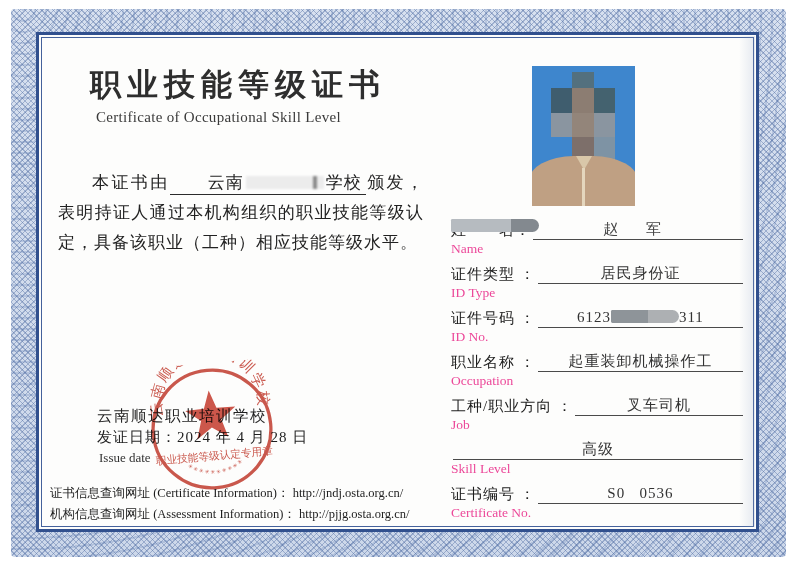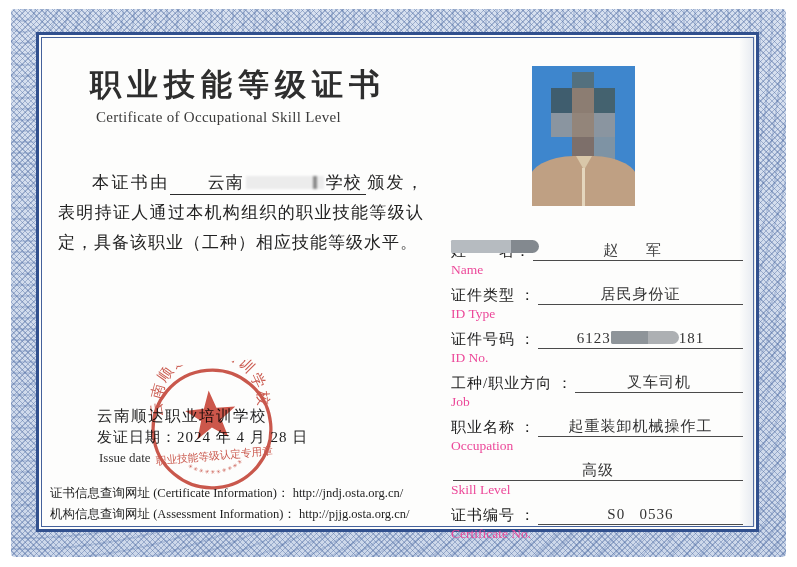--- a/index.html
+++ b/index.html
@@ -57,21 +57,21 @@
   
   .photo { position:absolute; left:532px; top:66px; width:103px; height:140px;
     background:#3e86cd; overflow:hidden; }
   .px { position:absolute; }
   .shirt { position:absolute; left:-4px; right:-4px; bottom:-2px; height:52px;
     background:#bfa083; border-radius:46px 46px 0 0 / 26px 26px 0 0; }
   .collar { position:absolute; left:44px; bottom:36px; width:16px; height:14px;
     background:#d9c7a9; clip-path:polygon(0 0,100% 0,50% 100%); }
   .placket { position:absolute; left:50px; bottom:0; width:3px; height:38px; background:#e4d6bd; }
 
-  .fields { position:absolute; left:451px; top:240px; width:292px;font-family:Liberation Serif, serif; }
+  .fields { position:absolute; left:451px; top:219px; width:292px;font-family:Liberation Serif, serif; }
   .field-row { margin-bottom:6px; }
   .field-main { display:flex; align-items:flex-end; font-size:15px; color:#1c1c1c; line-height:20px; }
   .zh-label { white-space:pre; letter-spacing:1px; }
   .value-line { flex:1; border-bottom:1px solid #4a4a4a; text-align:center; min-height:20px;
     padding:0 2px; margin-left:2px; }
   .value { font-size:15px; color:#333; letter-spacing:1px; }
   .value.name-val { letter-spacing:12px; filter:blur(.5px); color:#454545; }
   .redact { display:inline-block; height:13px; vertical-align:-1px; border-radius:2px 9px 9px 2px; }
   .redact.id   { width:68px; background:linear-gradient(90deg,#8e9499 0 55%,#adb0b3 55%); }
   .redact.cert { width:88px; background:linear-gradient(90deg,#b6bbc0 0 68%,#83898f 68%); border-radius:2px 11px 11px 2px; }
@@ -149,39 +149,39 @@
       <div class="field-main">
         <span class="zh-label">证件类型 ：</span>
         <span class="value-line"><span class="value">居民身份证</span></span>
       </div>
       <div class="en-label">ID Type</div>
     </div>
 
     <div class="field-row">
       <div class="field-main">
         <span class="zh-label">证件号码 ：</span>
-        <span class="value-line"><span class="value"><span>6123</span><span class="redact id"></span><span>181</span></span></span>
+        <span class="value-line"><span class="value"><span>6123</span><span class="redact id"></span><span>311</span></span></span>
       </div>
       <div class="en-label">ID No.</div>
+    </div>
+
+    <div class="field-row">
+      <div class="field-main">
+        <span class="zh-label">职业名称 ：</span>
+        <span class="value-line"><span class="value">起重装卸机械操作工</span></span>
+      </div>
+      <div class="en-label">Occupation</div>
     </div>
 
     <div class="field-row">
       <div class="field-main">
         <span class="zh-label">工种/职业方向 ：</span>
         <span class="value-line"><span class="value">叉车司机</span></span>
       </div>
       <div class="en-label">Job</div>
-    </div>
-
-    <div class="field-row">
-      <div class="field-main">
-        <span class="zh-label">职业名称 ：</span>
-        <span class="value-line"><span class="value">起重装卸机械操作工</span></span>
-      </div>
-      <div class="en-label">Occupation</div>
     </div>
 
     <div class="field-row">
       <div class="field-main">
         <span class="value-line"><span class="value">高级</span></span>
       </div>
       <div class="en-label">Skill Level</div>
     </div>
 
     <div class="field-row">

